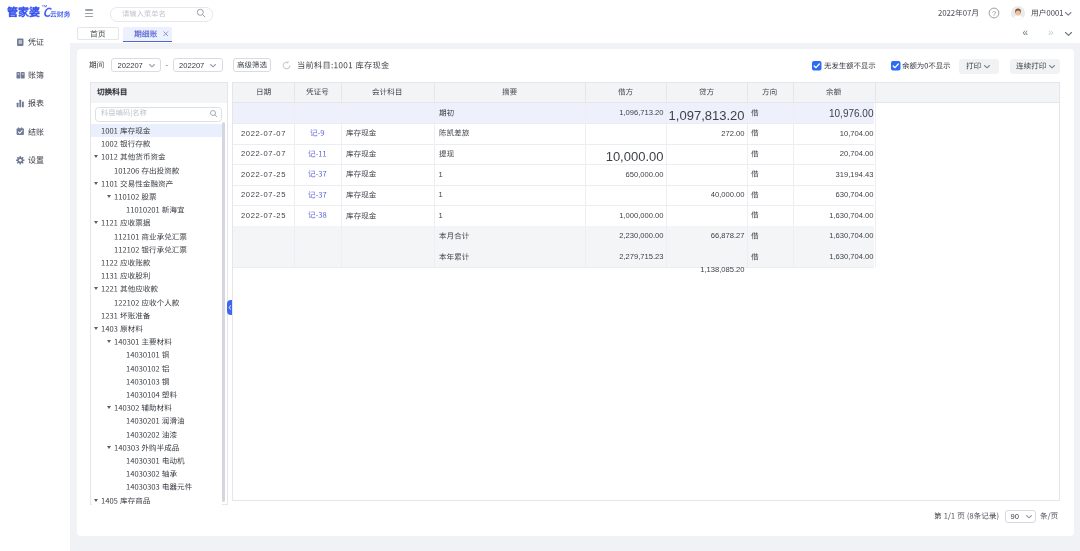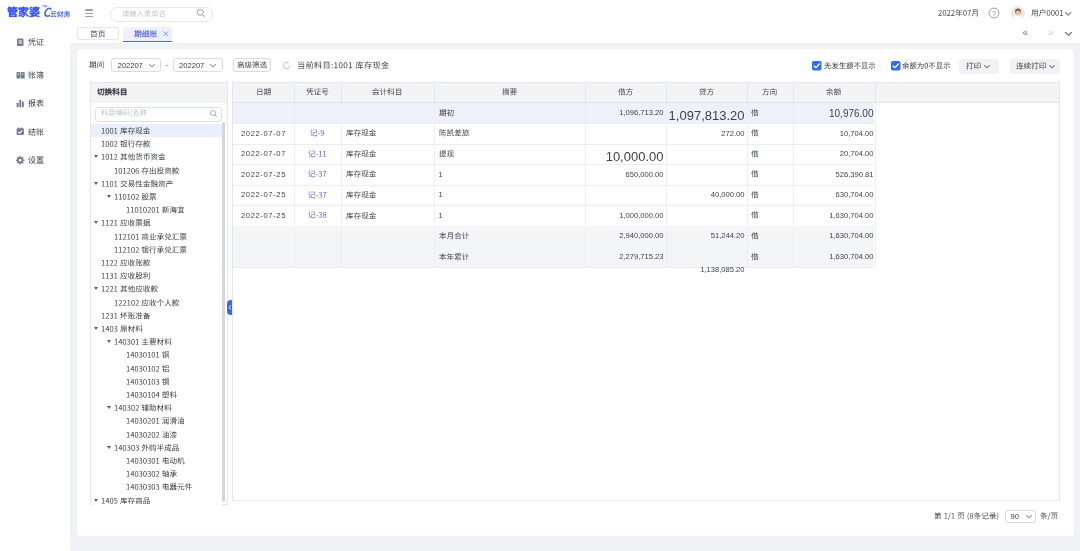--- a/index.html
+++ b/index.html
@@ -252,31 +252,31 @@
 <div class="a" style="right:206.5px;top:106.9px;font-size:10px;color:#3e4249">10,976.00</div>
 <div class="a" style="left:263.5px;transform:translateX(-50%);top:127.5px;font-size:7.6px;color:#3e4249;letter-spacing:0.62px">2022-07-07</div>
 <div class="a" style="right:335.5px;top:127.5px;font-size:7.6px;color:#3e4249">272.00</div>
 <div class="a" style="right:206.5px;top:127.5px;font-size:7.6px;color:#3e4249">10,704.00</div>
 <div class="a" style="left:263.5px;transform:translateX(-50%);top:148.0px;font-size:7.6px;color:#3e4249;letter-spacing:0.62px">2022-07-07</div>
 <div class="a" style="right:416.5px;top:148.0px;font-size:13px;color:#3e4249">10,000.00</div>
 <div class="a" style="right:206.5px;top:148.0px;font-size:7.6px;color:#3e4249">20,704.00</div>
 <div class="a" style="left:263.5px;transform:translateX(-50%);top:168.6px;font-size:7.6px;color:#3e4249;letter-spacing:0.62px">2022-07-25</div>
 <div class="a" style="left:438.5px;top:168.6px;font-size:7.6px;color:#3e4249">1</div>
 <div class="a" style="right:416.5px;top:168.6px;font-size:7.6px;color:#3e4249">650,000.00</div>
-<div class="a" style="right:206.5px;top:168.6px;font-size:7.6px;color:#3e4249">526,390.81</div>
+<div class="a" style="right:206.5px;top:168.6px;font-size:7.6px;color:#3e4249">319,194.43</div>
 <div class="a" style="left:263.5px;transform:translateX(-50%);top:189.1px;font-size:7.6px;color:#3e4249;letter-spacing:0.62px">2022-07-25</div>
 <div class="a" style="left:438.5px;top:189.1px;font-size:7.6px;color:#3e4249">1</div>
 <div class="a" style="right:335.5px;top:189.1px;font-size:7.6px;color:#3e4249">40,000.00</div>
 <div class="a" style="right:206.5px;top:189.1px;font-size:7.6px;color:#3e4249">630,704.00</div>
 <div class="a" style="left:263.5px;transform:translateX(-50%);top:209.7px;font-size:7.6px;color:#3e4249;letter-spacing:0.62px">2022-07-25</div>
 <div class="a" style="left:438.5px;top:209.7px;font-size:7.6px;color:#3e4249">1</div>
 <div class="a" style="right:416.5px;top:209.7px;font-size:7.6px;color:#3e4249">1,000,000.00</div>
 <div class="a" style="right:206.5px;top:209.7px;font-size:7.6px;color:#3e4249">1,630,704.00</div>
-<div class="a" style="right:416.5px;top:230.2px;font-size:7.6px;color:#3e4249">2,940,000.00</div>
-<div class="a" style="right:335.5px;top:230.2px;font-size:7.6px;color:#3e4249">51,244.20</div>
+<div class="a" style="right:416.5px;top:230.2px;font-size:7.6px;color:#3e4249">2,230,000.00</div>
+<div class="a" style="right:335.5px;top:230.2px;font-size:7.6px;color:#3e4249">66,878.27</div>
 <div class="a" style="right:206.5px;top:230.2px;font-size:7.6px;color:#3e4249">1,630,704.00</div>
 <div class="a" style="right:416.5px;top:250.8px;font-size:7.6px;color:#3e4249">2,279,715.23</div>
 <div class="a" style="right:335.5px;top:264px;font-size:7.6px;color:#3e4249">1,138,085.20</div>
 <div class="a" style="right:206.5px;top:250.8px;font-size:7.6px;color:#3e4249">1,630,704.00</div>
 <div style="position:absolute;left:1004.5px;top:510px;width:31.5px;height:12.5px;border:1px solid #d6d9df;border-radius:3px;background:#fff;box-sizing:border-box"></div>
 <div class="a" style="left:1010.5px;top:510.5px;font-size:7.6px;color:#34383e">90</div>
 <svg class="r" style="left:6.5px;top:5.0px" width="33.0" height="14.3" viewBox="0 -100 300.0 130" fill="#3552ee">
     <g stroke="#3552ee" stroke-width="7">
       <use href="#q0" x="0"></use>
       <use href="#q1" x="100"></use>

